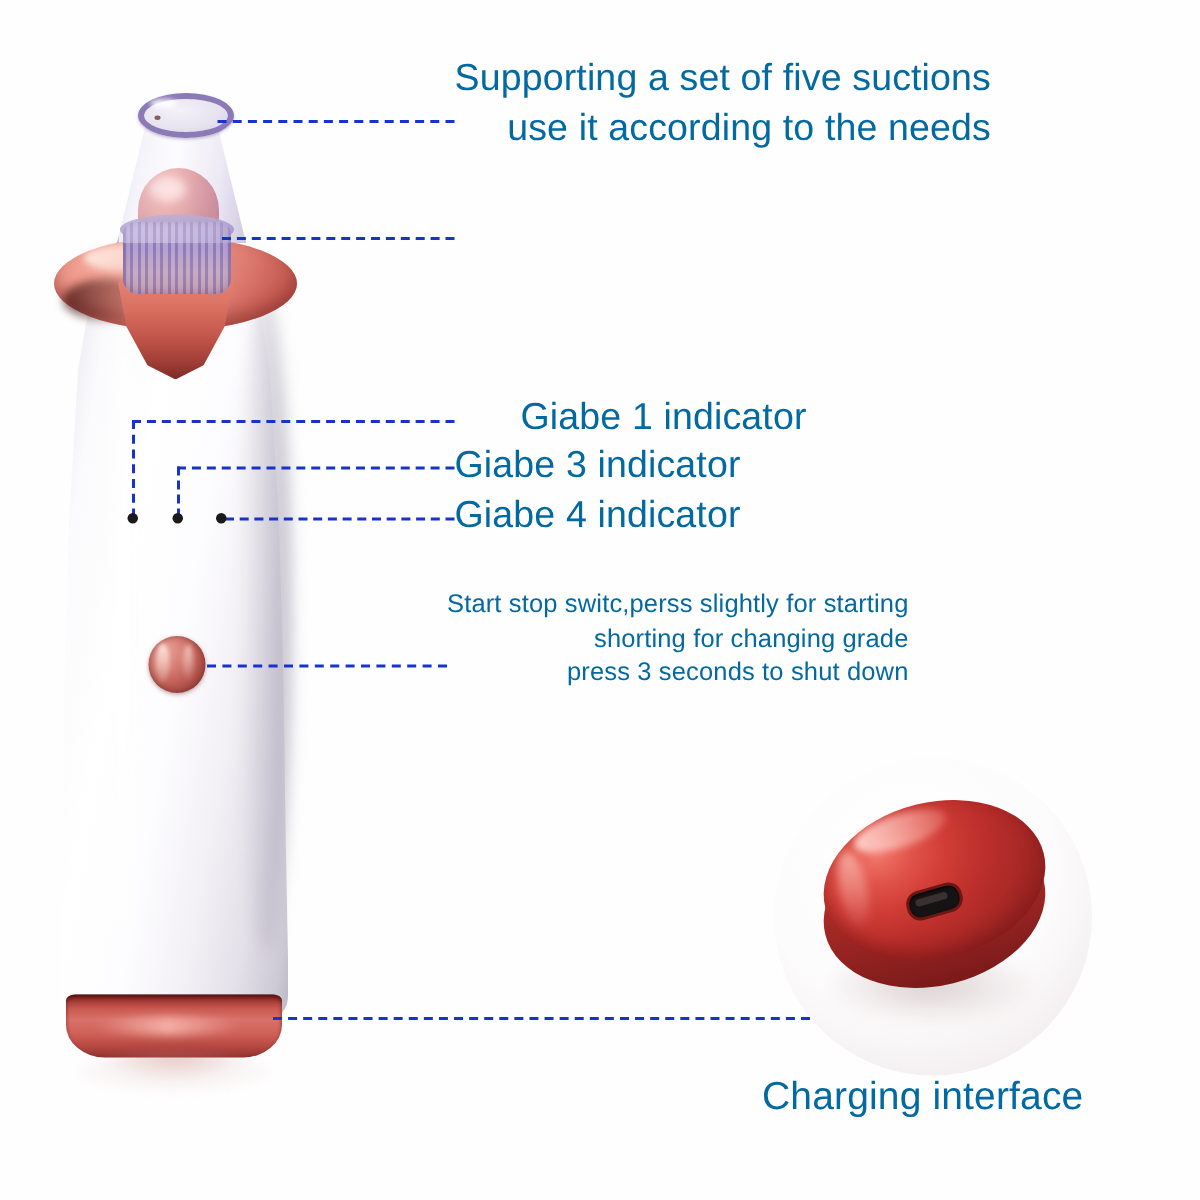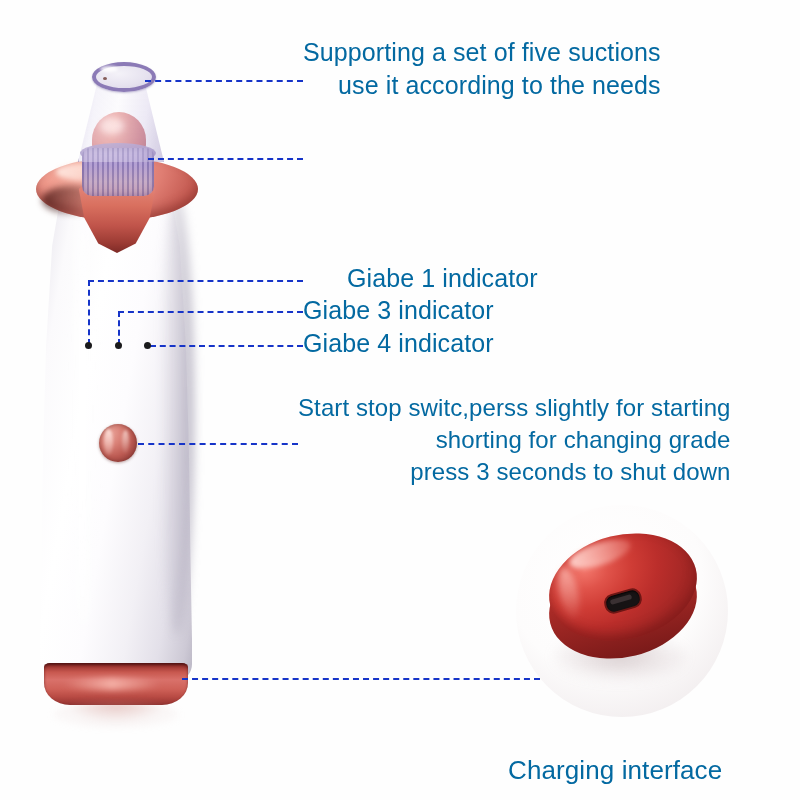--- a/index.html
+++ b/index.html
@@ -22,22 +22,22 @@
     letter-spacing:.1px;
     white-space:pre-line;
     font-weight:400;
     text-align:right;
   }
   #txt-suctions{left:303px;top:36px;}
   #txt-cotton{left:303px;top:125px;}
   #txt-g1{left:303px;top:262px;margin-left:44px;}
   #txt-g2{left:303px;top:294px;}
   #txt-g3{left:303px;top:327px;}
-  #txt-switch{left:298px;top:392px;font-size:24px;line-height:1.33;}
-  #txt-charging{left:508px;top:713px;font-size:26px;margin-top:40px;}
+  #txt-switch{left:298px;top:392px;font-size:17px;line-height:1.33;}
+  #txt-charging{left:508px;top:713px;font-size:26px;}
 
   
   .lead{position:absolute;}
   .lead .h{
     position:absolute;height:0;border-top:2px dashed #1634c8;
   }
   .lead .v{
     position:absolute;width:0;border-left:2px dashed #1634c8;
   }
   .dot{

